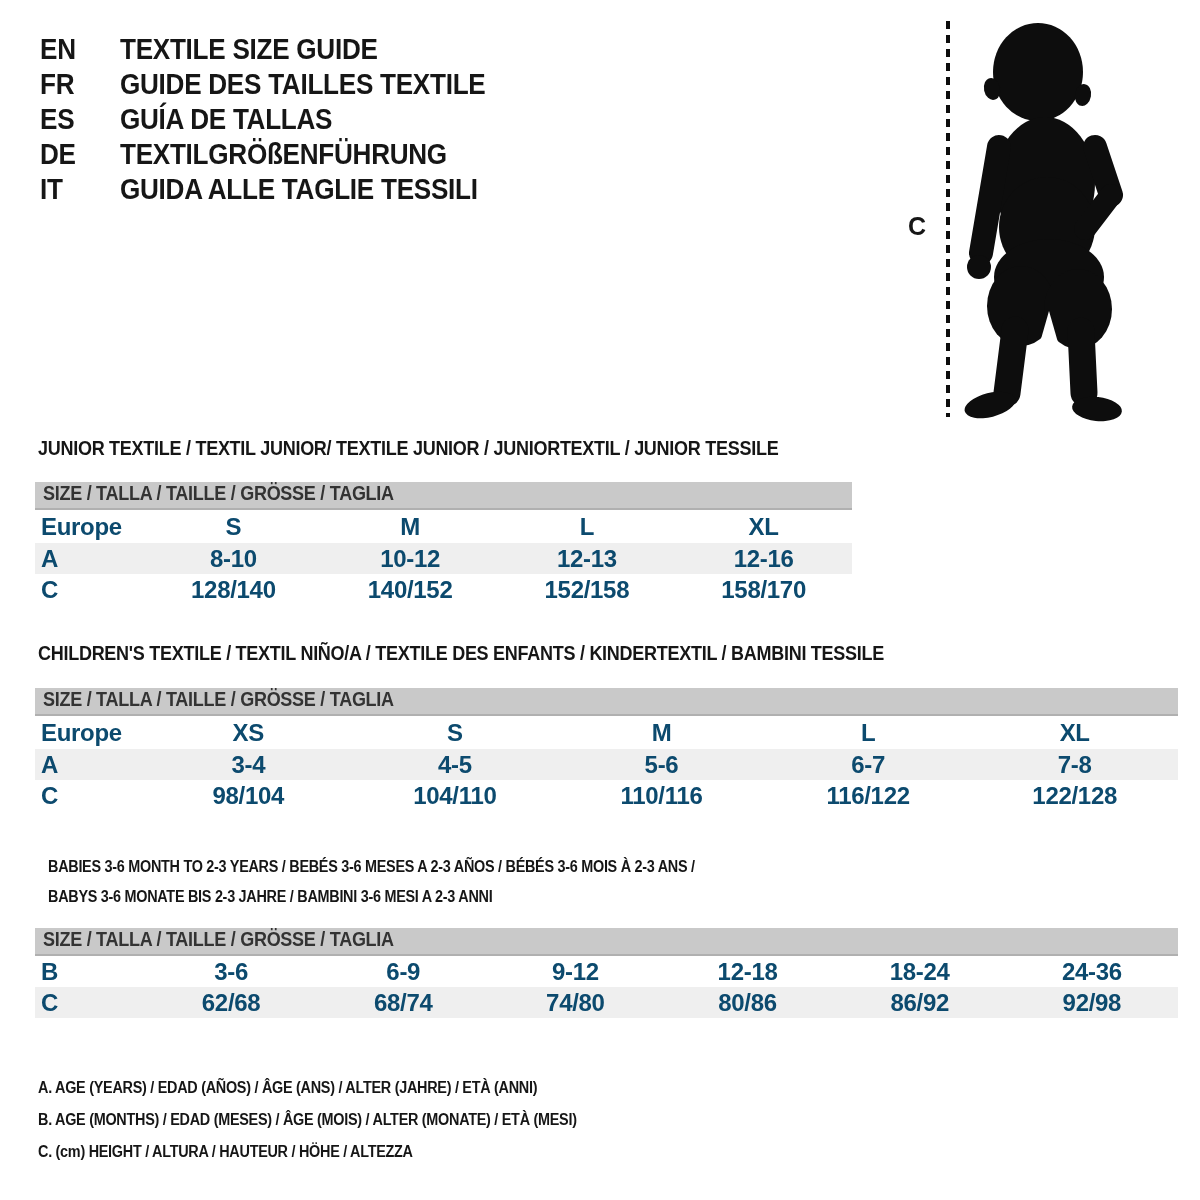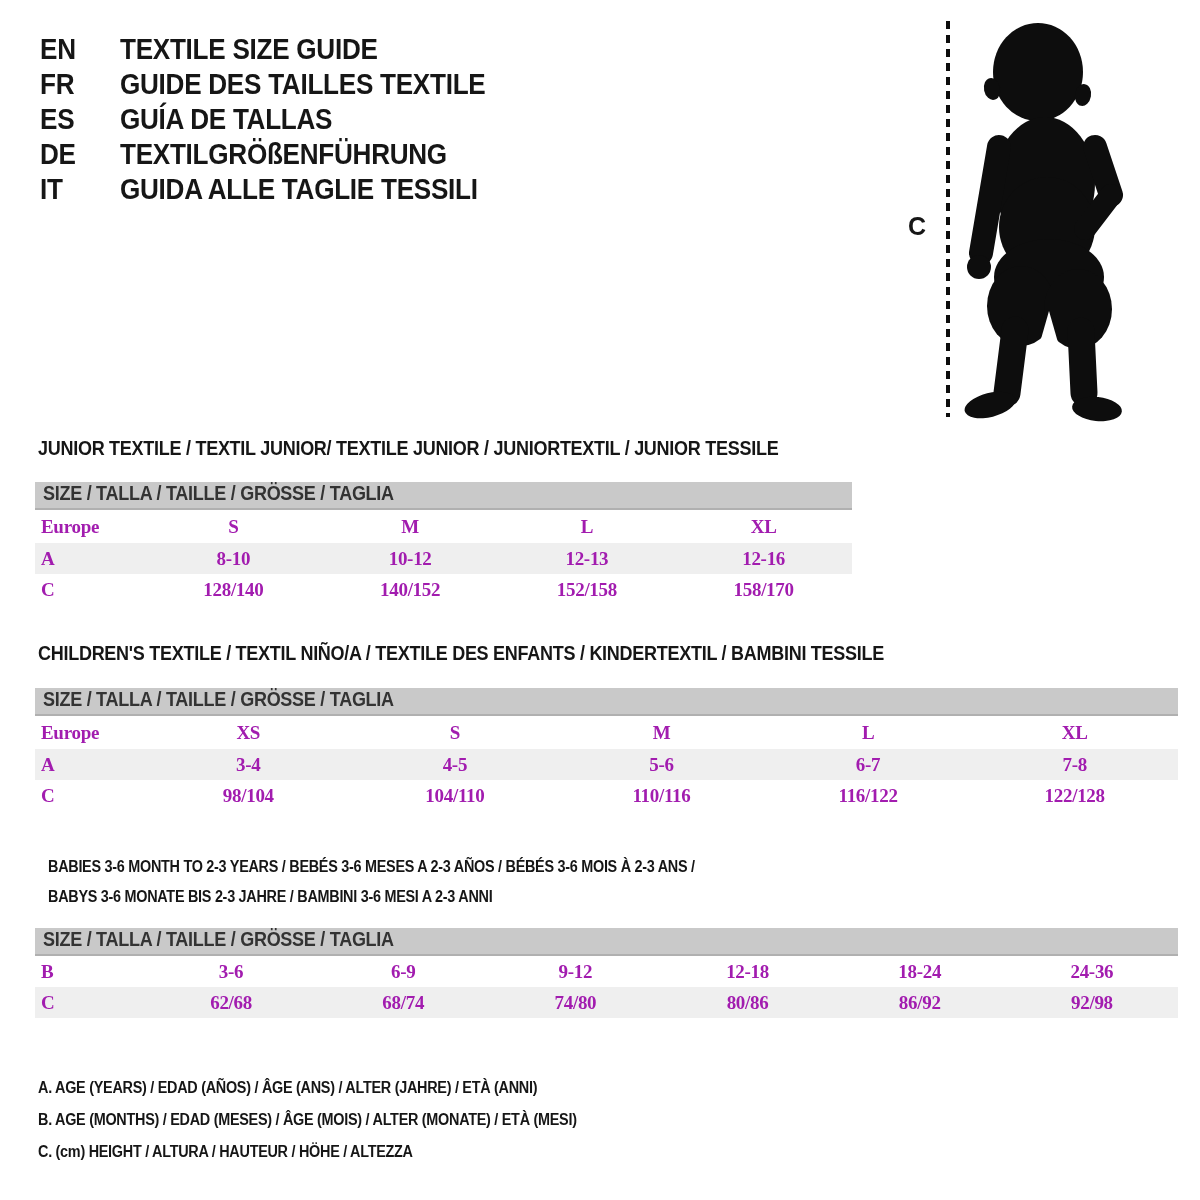--- a/index.html
+++ b/index.html
@@ -32,22 +32,22 @@
     height:28px;background:#c9c9c9;border-bottom:2px solid #b0b0b0;
     display:flex;align-items:flex-start;padding-left:8px;box-sizing:border-box;
   }
   .size-bar span{
     font-size:20px;font-weight:700;color:#333333;white-space:nowrap;
     letter-spacing:-0.3px;transform:scaleX(0.9);transform-origin:0 50%;
     display:inline-block;
   }
   table{width:100%;border-collapse:collapse;table-layout:fixed;}
   td{
-    font-size:19px;font-weight:700;text-align:center;vertical-align:middle;
-    height:31px;padding:0;letter-spacing:-0.3px;color:#a21caf;font-family:Liberation Serif, serif;
+    font-size:24px;font-weight:700;text-align:center;vertical-align:middle;
+    height:31px;padding:0;letter-spacing:-0.3px;color:#0c4a6e;
   }
   td.lab{text-align:left;padding-left:6px;}
   tr.r-shade td{background:#efefef;}
   tr.r-head td{height:33px;}
   
   .legend{font-size:16px;line-height:32px;}
   .legend .cond{display:block;}
 </style>
 </head>
 <body>

